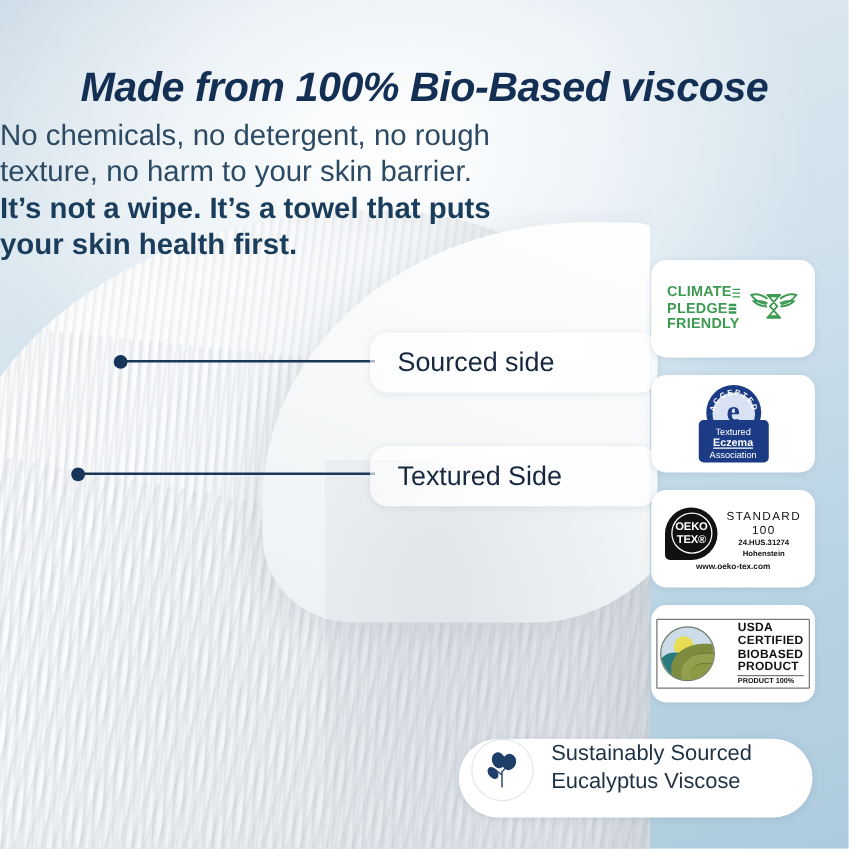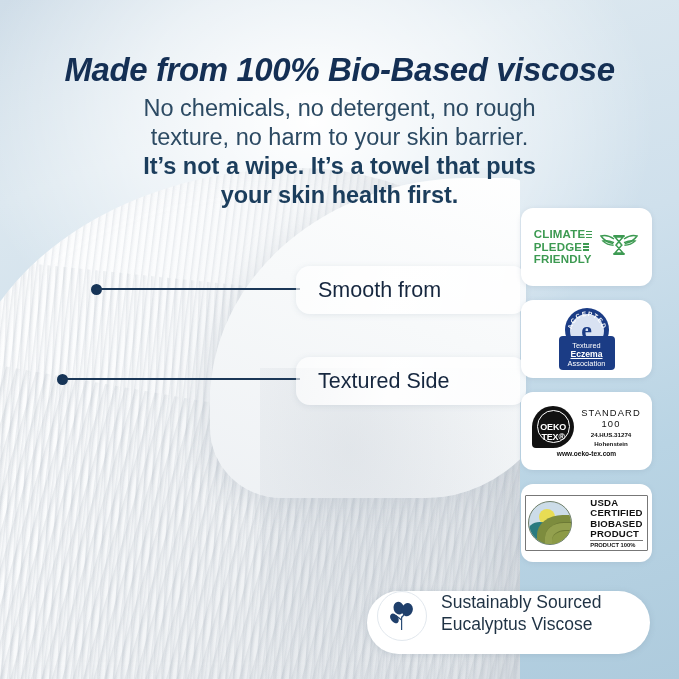--- a/index.html
+++ b/index.html
@@ -123,21 +123,20 @@
     color: #142f54;
     letter-spacing: -0.4px;
     white-space: nowrap;
     margin-top: 20px;
   }
   .subhead {
     position: absolute;
     left: 0;
     top: 94px;
     width: 679px;
-    text-align: center;
     color: #2c4a63;
     font-size: 23.5px;
     line-height: 29px;
   }
   .subhead .bold {
     font-weight: bold;
     color: #1b3d5c;
   }
 
   
@@ -259,21 +258,21 @@
     background: #111111;
     border-radius: 50% 50% 50% 4px;
     display: flex; align-items: center; justify-content: center;
     flex-direction: column;
   }
   .oeko-mark-inner {
     width: 31px; height: 31px;
     border: 1.6px solid #ffffff;
     border-radius: 50%;
     display: flex; flex-direction: column;
-    align-items: center; justify-content: flex-end;
+    align-items: center; justify-content: center;
     color: #ffffff;
     font-size: 9px; font-weight: bold; line-height: 9.5px;
     letter-spacing: -0.2px;
   }
   .oeko-std { text-align: left; color: #111; }
   .oeko-std-1 { font-size: 9.4px; letter-spacing: 1.1px; }
   .oeko-std-2 { font-size: 9.4px; letter-spacing: 1.1px; text-align: center; }
   .oeko-code { font-size: 6.2px; font-weight: bold; margin-top: 2px; text-align: center; }
   .oeko-url { font-size: 6.6px; font-weight: bold; color: #111; }
 
@@ -374,21 +373,21 @@
   <div class="subhead">
     <div>No chemicals, no detergent, no rough</div>
     <div>texture, no harm to your skin barrier.</div>
     <div class="bold">It’s not a wipe. It’s a towel that puts</div>
     <div class="bold">your skin health first.</div>
   </div>
 
   <div class="leader-dot" style="left:91px; top:284px;"></div>
   <div class="leader" style="left:96px; top:288px; width:204px;"></div>
   <div class="callout-pill" id="callout-smooth">
-    <span>Smooth from</span>
+    <span>Sourced side</span>
   </div>
 
   <div class="leader-dot" style="left:57px; top:374px;"></div>
   <div class="leader" style="left:62px; top:378px; width:238px;"></div>
   <div class="callout-pill" id="callout-textured">
     <span>Textured Side</span>
   </div>
 
   <div class="badge-card" id="badge-climate">
     <div class="cpf-wrap">

